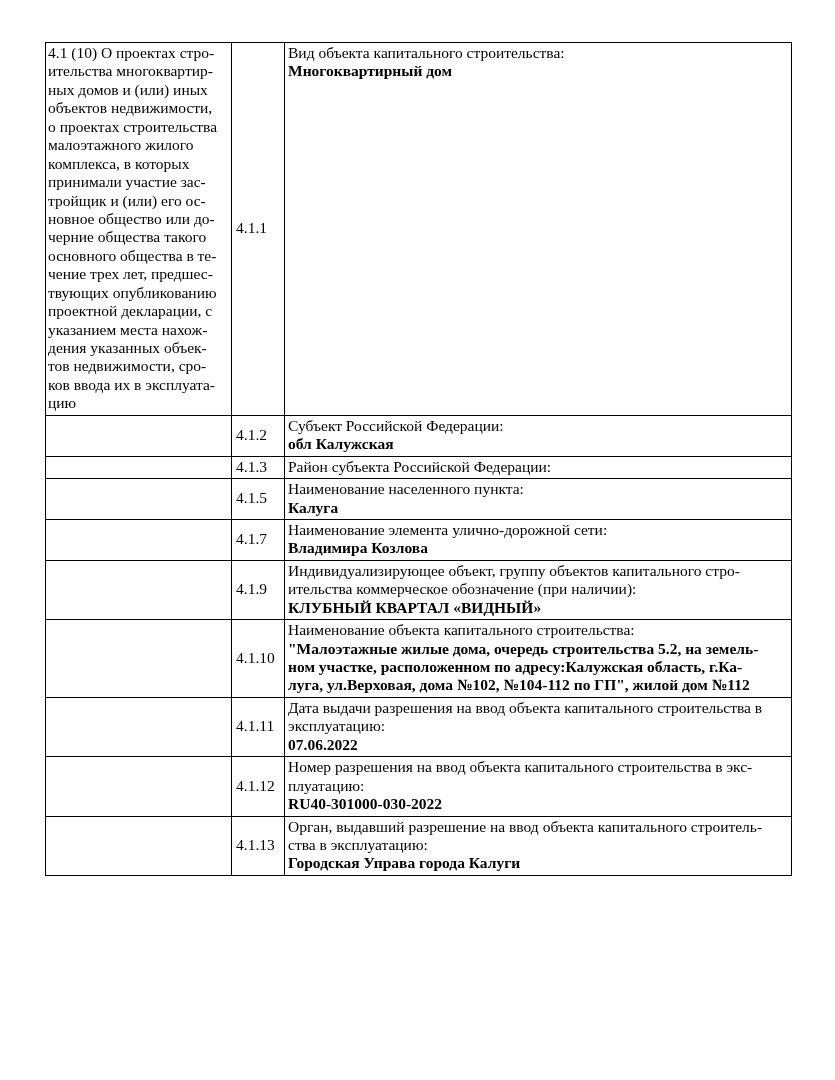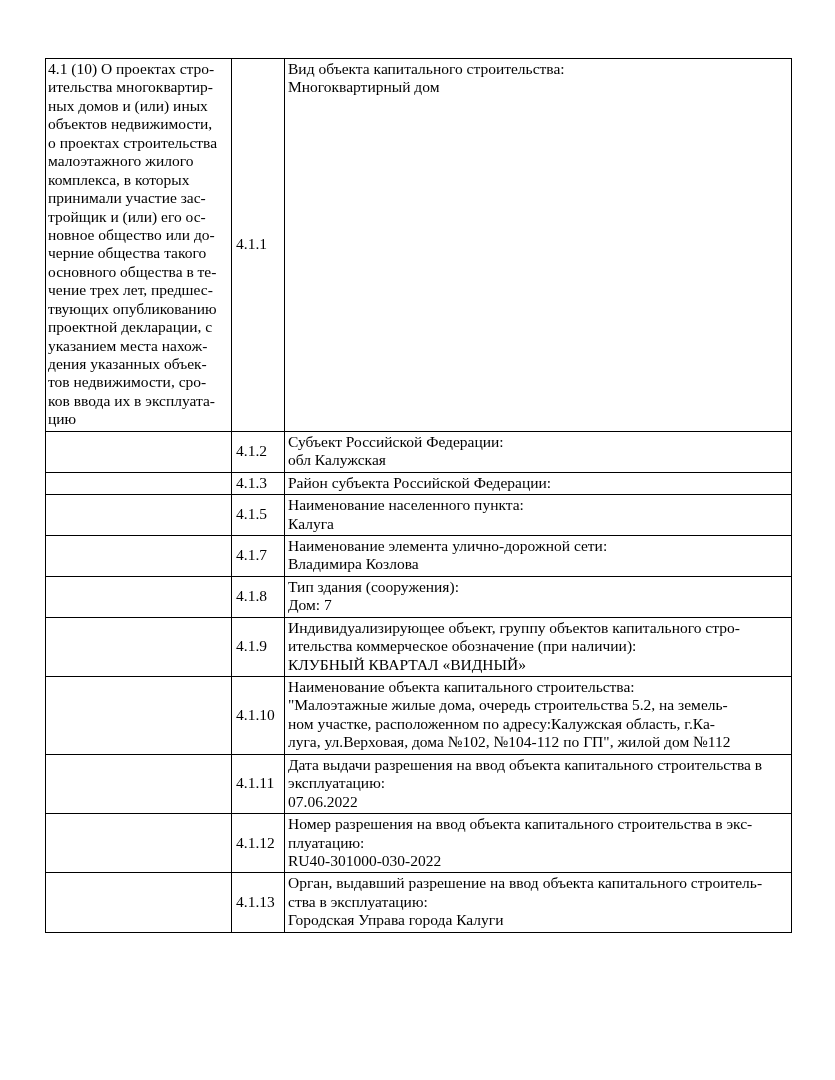--- a/index.html
+++ b/index.html
@@ -13,21 +13,21 @@
     position: relative;
     font-family: "Liberation Serif", serif;
     font-size: 15.5px;
     line-height: 1.19;
     color: #000000;
     overflow: hidden;
   }
   table.doc-table {
     position: absolute;
     left: 45px;
-    top: 58px;
+    top: 42px;
     width: 746px;
     border-collapse: collapse;
     table-layout: fixed;
   }
   col.c1 { width: 186px; }
   col.c2 { width: 53px; }
   col.c3 { width: 507px; }
   td {
     border: 1px solid #000000;
     vertical-align: top;
@@ -41,21 +41,21 @@
   td.desc {
     white-space: pre-line;
     padding-left: 2px;
     padding-right: 2px;
   }
   .label {
     white-space: pre-line;
     font-family: Liberation Serif, serif;
   }
   .value {
-    font-weight: normal;
+    font-weight: bold;
     white-space: pre-line;
   }
 </style>
 </head>
 <body>
 
 <table class="doc-table">
   <colgroup>
       <col class="c1">
       <col class="c2">
@@ -116,28 +116,20 @@
     <tr>
       <td class="desc"></td>
       <td class="num">4.1.7</td>
       <td class="content">
         <div class="label">Наименование элемента улично-дорожной сети:</div>
         <div class="value">Владимира Козлова</div>
       </td>
     </tr>
     <tr>
       <td class="desc"></td>
-      <td class="num">4.1.8</td>
-      <td class="content">
-        <div class="label">Тип здания (сооружения):</div>
-        <div class="value">Дом: 7</div>
-      </td>
-    </tr>
-    <tr>
-      <td class="desc"></td>
       <td class="num">4.1.9</td>
       <td class="content">
         <div class="label">Индивидуализирующее объект, группу объектов капитального стро-
 ительства коммерческое обозначение (при наличии):</div>
         <div class="value">КЛУБНЫЙ КВАРТАЛ «ВИДНЫЙ»</div>
       </td>
     </tr>
     <tr>
       <td class="desc"></td>
       <td class="num">4.1.10</td>

